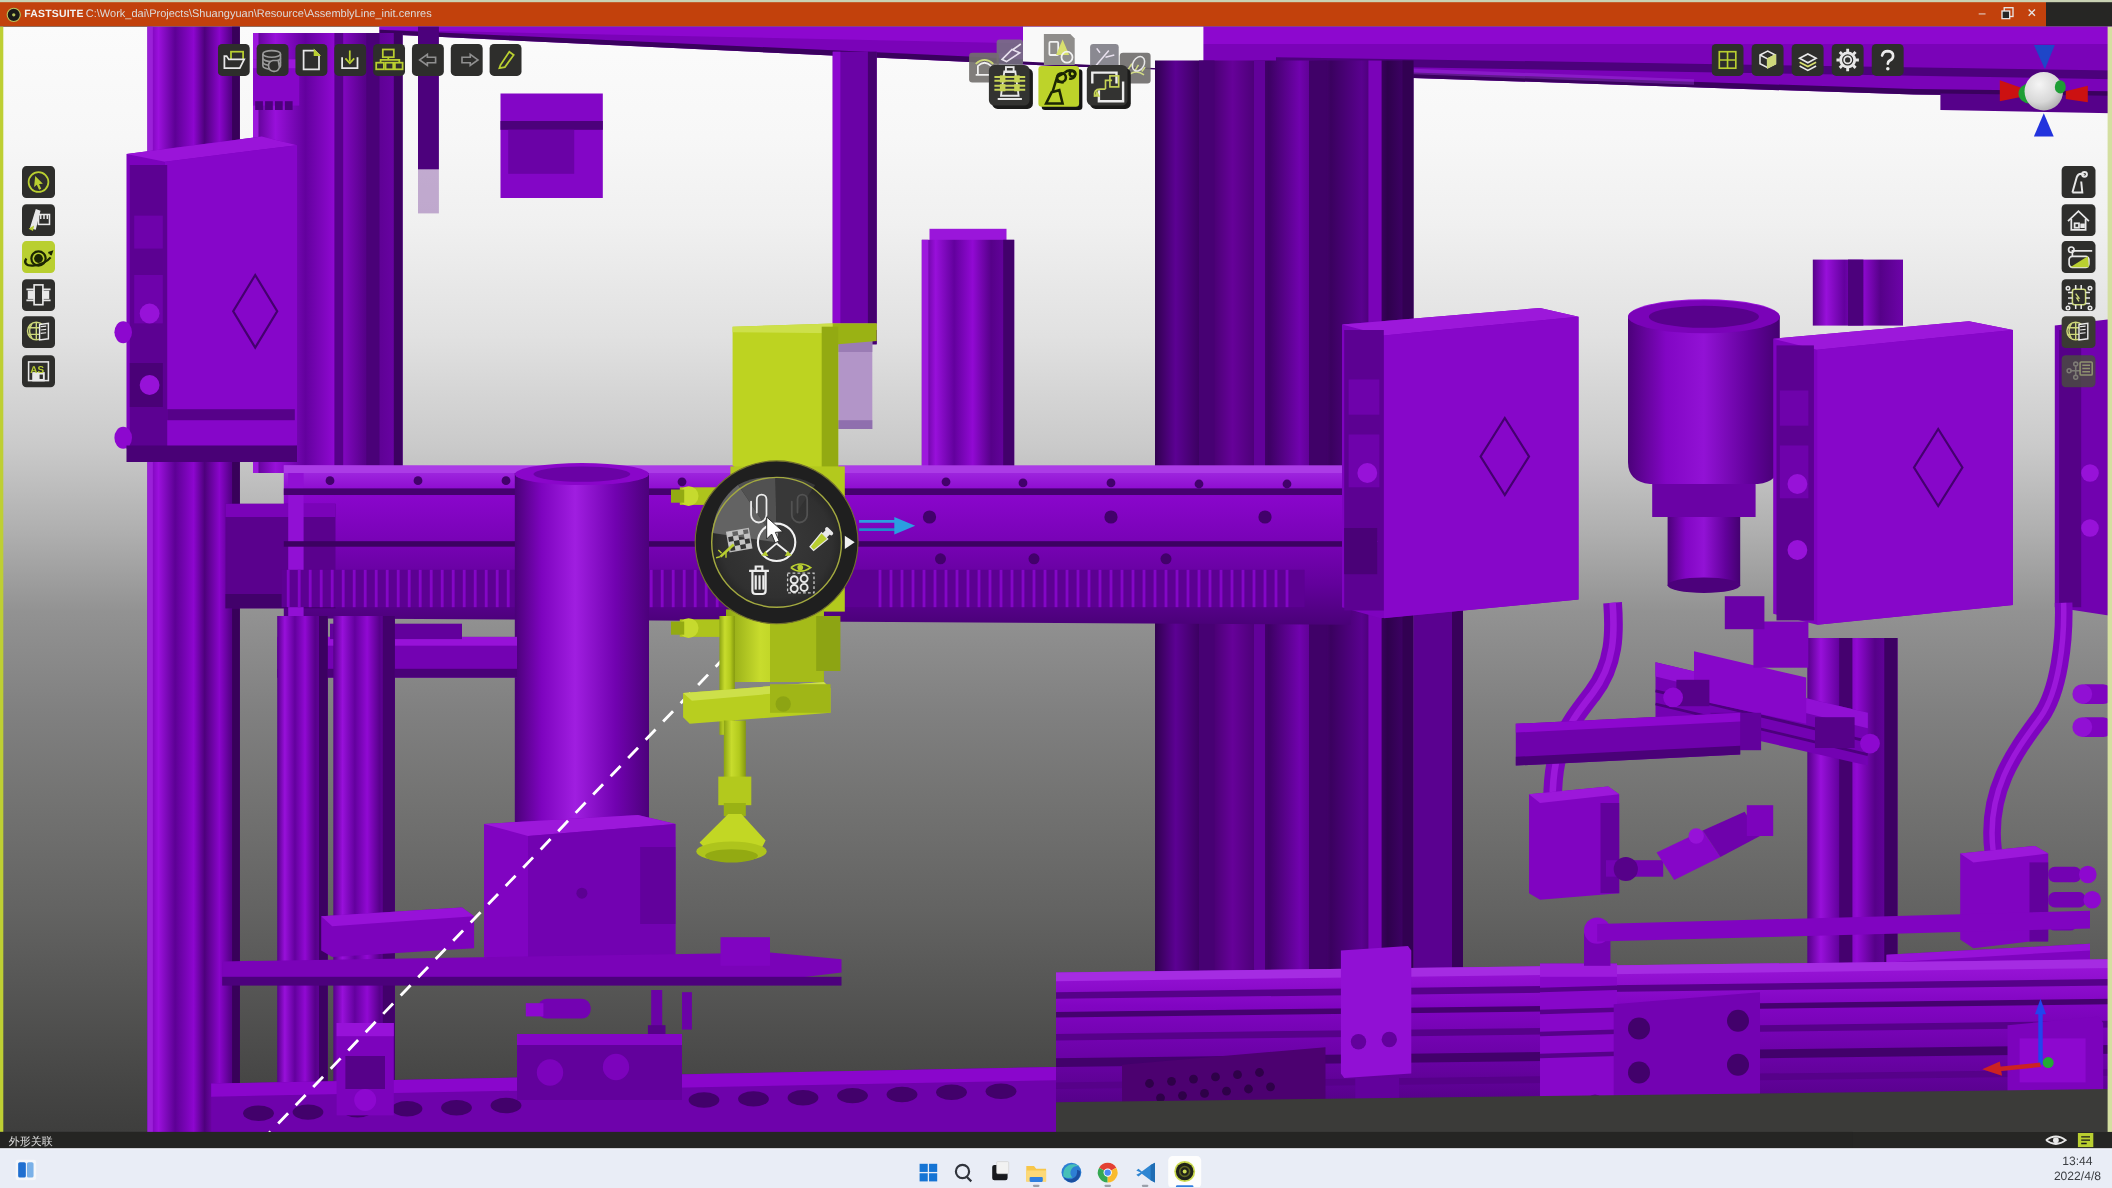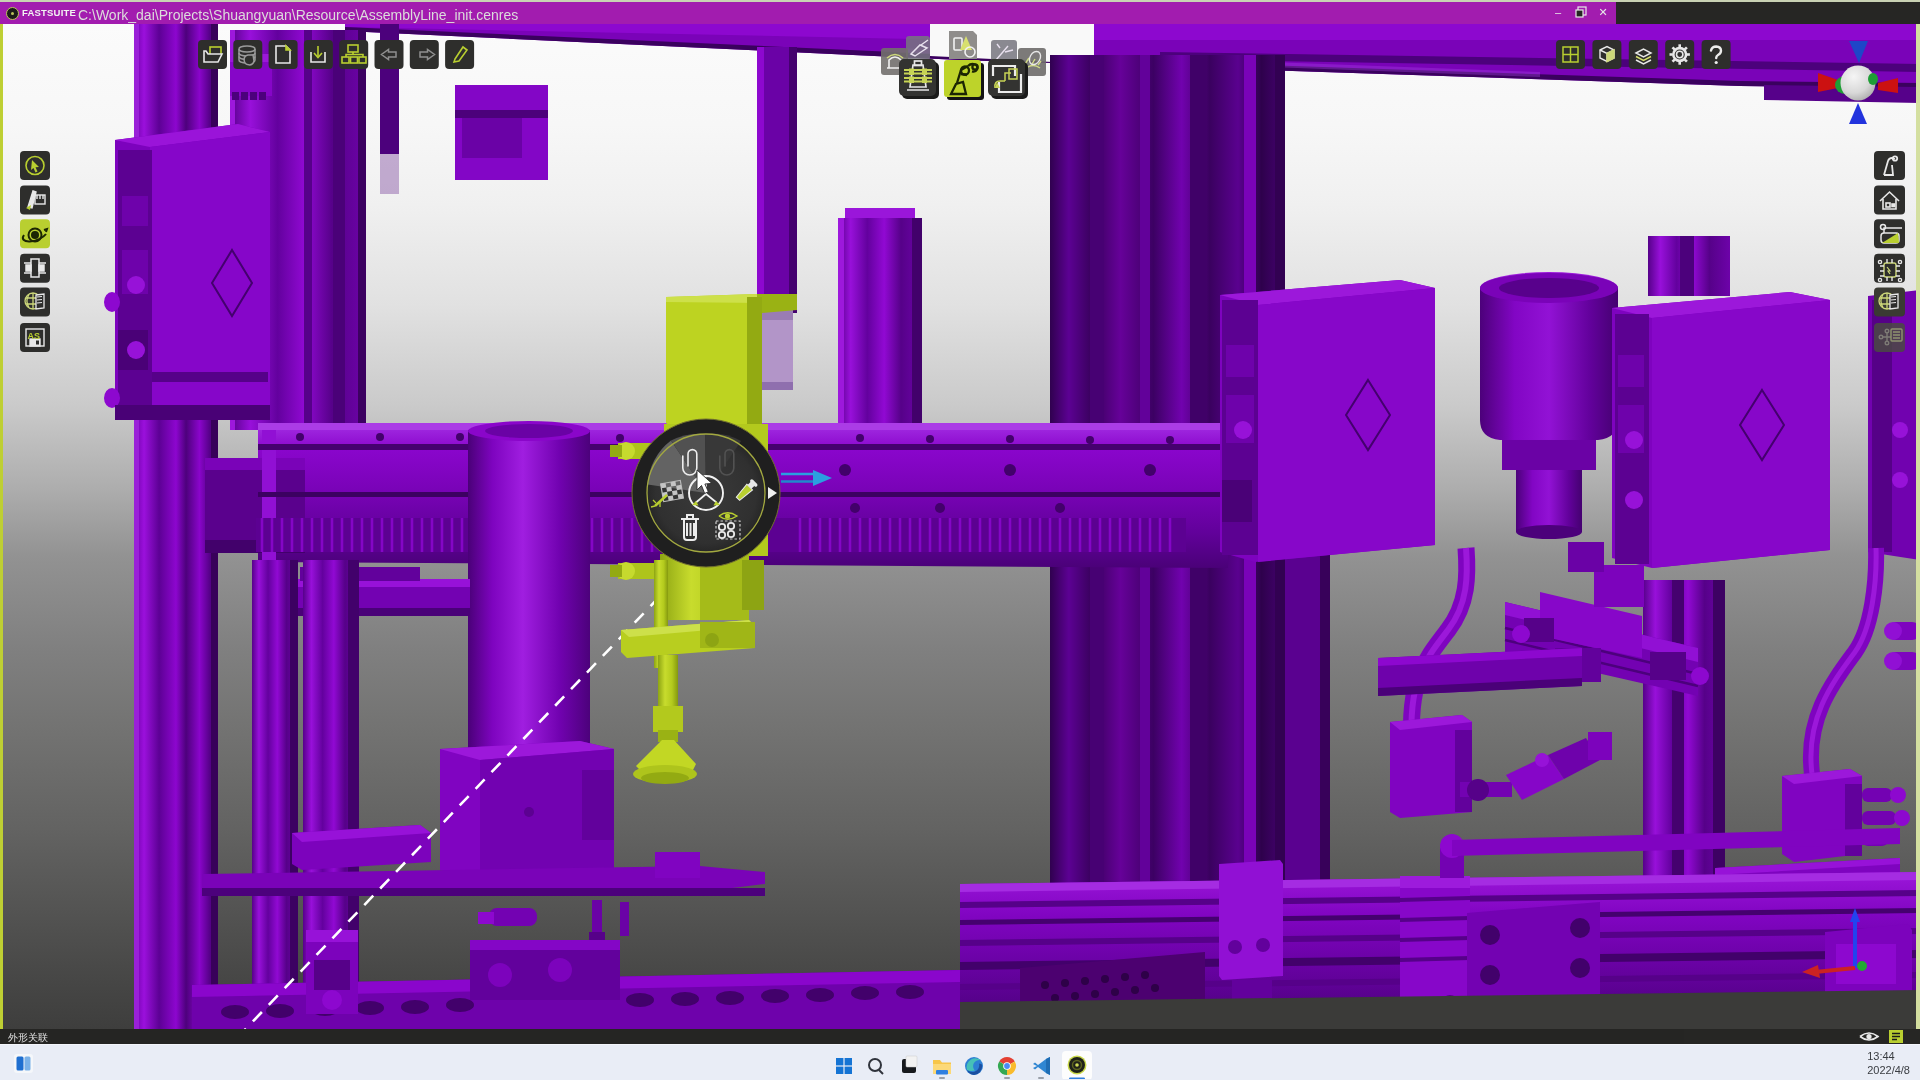--- a/index.html
+++ b/index.html
@@ -1,24 +1,24 @@
 <!DOCTYPE html>
 <html><head>
 <meta charset="utf-8">
 <style>
   html,body{margin:0;padding:0;width:1920px;height:1080px;overflow:hidden;background:#262624;
     font-family:"Liberation Sans", sans-serif;}
   .abs{position:absolute;}
-  #titlebar{position:absolute;left:0;top:0;width:1616px;height:24px;background:#a21caf;}
+  #titlebar{position:absolute;left:0;top:0;width:1860px;height:24px;background:#c2410c;}
   #titlebar .toplight{position:absolute;left:0;top:0;width:1920px;height:2px;background:#c9d2b4;}
   #titlebar .logo{position:absolute;left:6px;top:7px;width:11px;height:11px;border-radius:50%;
      border:1.5px solid #b9c45a;background:#1a1a18;}
   #titlebar .logo::after{content:"";position:absolute;left:3.5px;top:3.5px;width:3px;height:3px;border-radius:50%;background:#b9c45a;}
   #titlebar .tt{position:absolute;left:22px;top:7px;font-size:9.5px;color:#f2f2f2;font-weight:bold;letter-spacing:0.2px;}
-  #titlebar .pp{position:absolute;left:78px;top:7px;font-size:14px;color:#dcdcdc;}
+  #titlebar .pp{position:absolute;left:78px;top:7px;font-size:10px;color:#dcdcdc;}
   #winbtns{position:absolute;right:0;top:0;height:24px;}
   .wb{position:absolute;top:0;width:24px;height:24px;color:#e8e8e8;font-size:11px;text-align:center;line-height:24px;}
   #scene{position:absolute;left:0;top:24px;width:1920px;height:1005px;}
   #statusbar{position:absolute;left:0;top:1029px;width:1684px;height:15px;background:#252523;color:#e0e0e0;font-size:10px;}
   #taskbar{position:absolute;left:0;top:1044px;width:1920px;height:36px;background:#e9edf6;border-top:1px solid #f4f6fb;}
 </style>
 </head>
 <body>
 <div id="titlebar">
   <div class="toplight"></div>
@@ -960,14 +960,14 @@
     <rect x="204" y="26" width="6" height="2" rx="1" fill="#9aa0aa"></rect>
 
     <rect x="228" y="0" width="30" height="29" rx="4" fill="#fdfdfd"></rect>
     <circle cx="243" cy="14" r="9.5" fill="#c9d94c"></circle>
     <circle cx="243" cy="14" r="8" fill="#20221a"></circle>
     <circle cx="243" cy="14" r="4.5" fill="none" stroke="#5c6320" stroke-width="1.5"></circle>
     <circle cx="243" cy="14" r="1.8" fill="#cdda55"></circle>
     <rect x="235" y="26.5" width="16" height="2.6" rx="1.3" fill="#2f7fe0"></rect>
   </svg>
 
-  <div class="abs" style="right:10px;top:4px;text-align:left;font-size:11px;color:#3a3d42;line-height:14px;">13:44<br>2022/4/8</div>
+  <div class="abs" style="right:10px;top:4px;text-align:center;font-size:11px;color:#3a3d42;line-height:14px;">13:44<br>2022/4/8</div>
 </div>
 
 </body></html>

